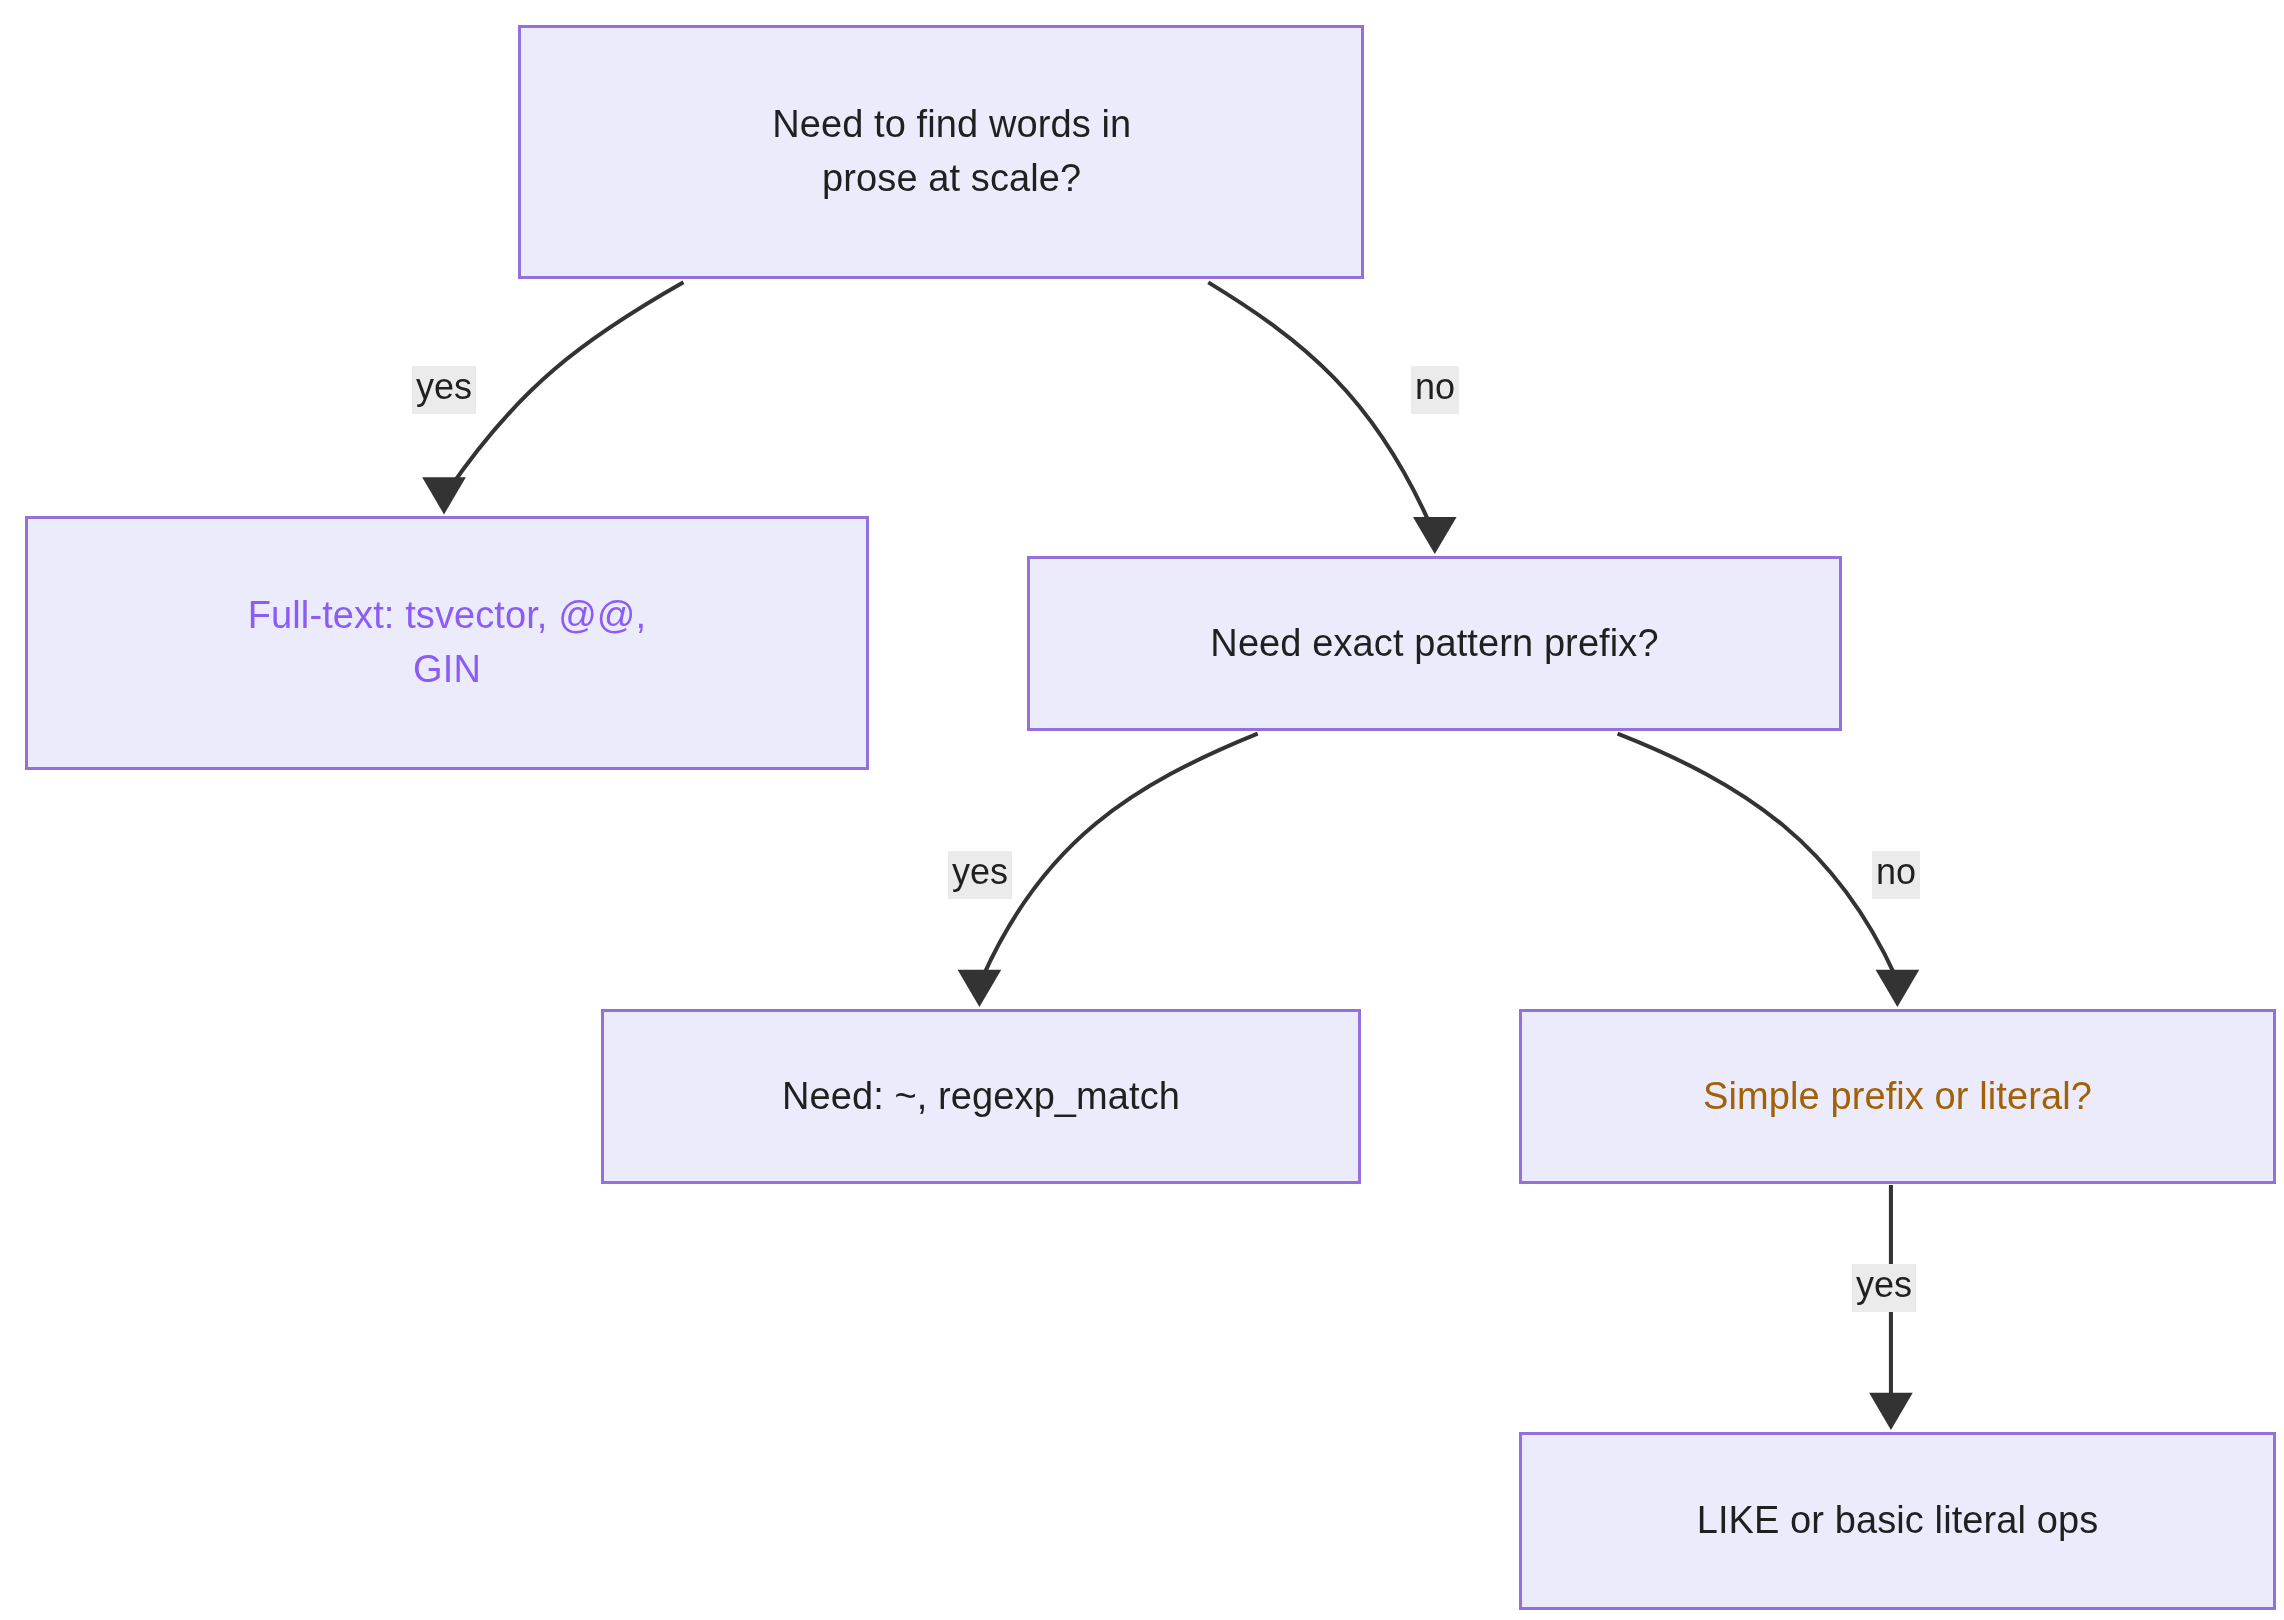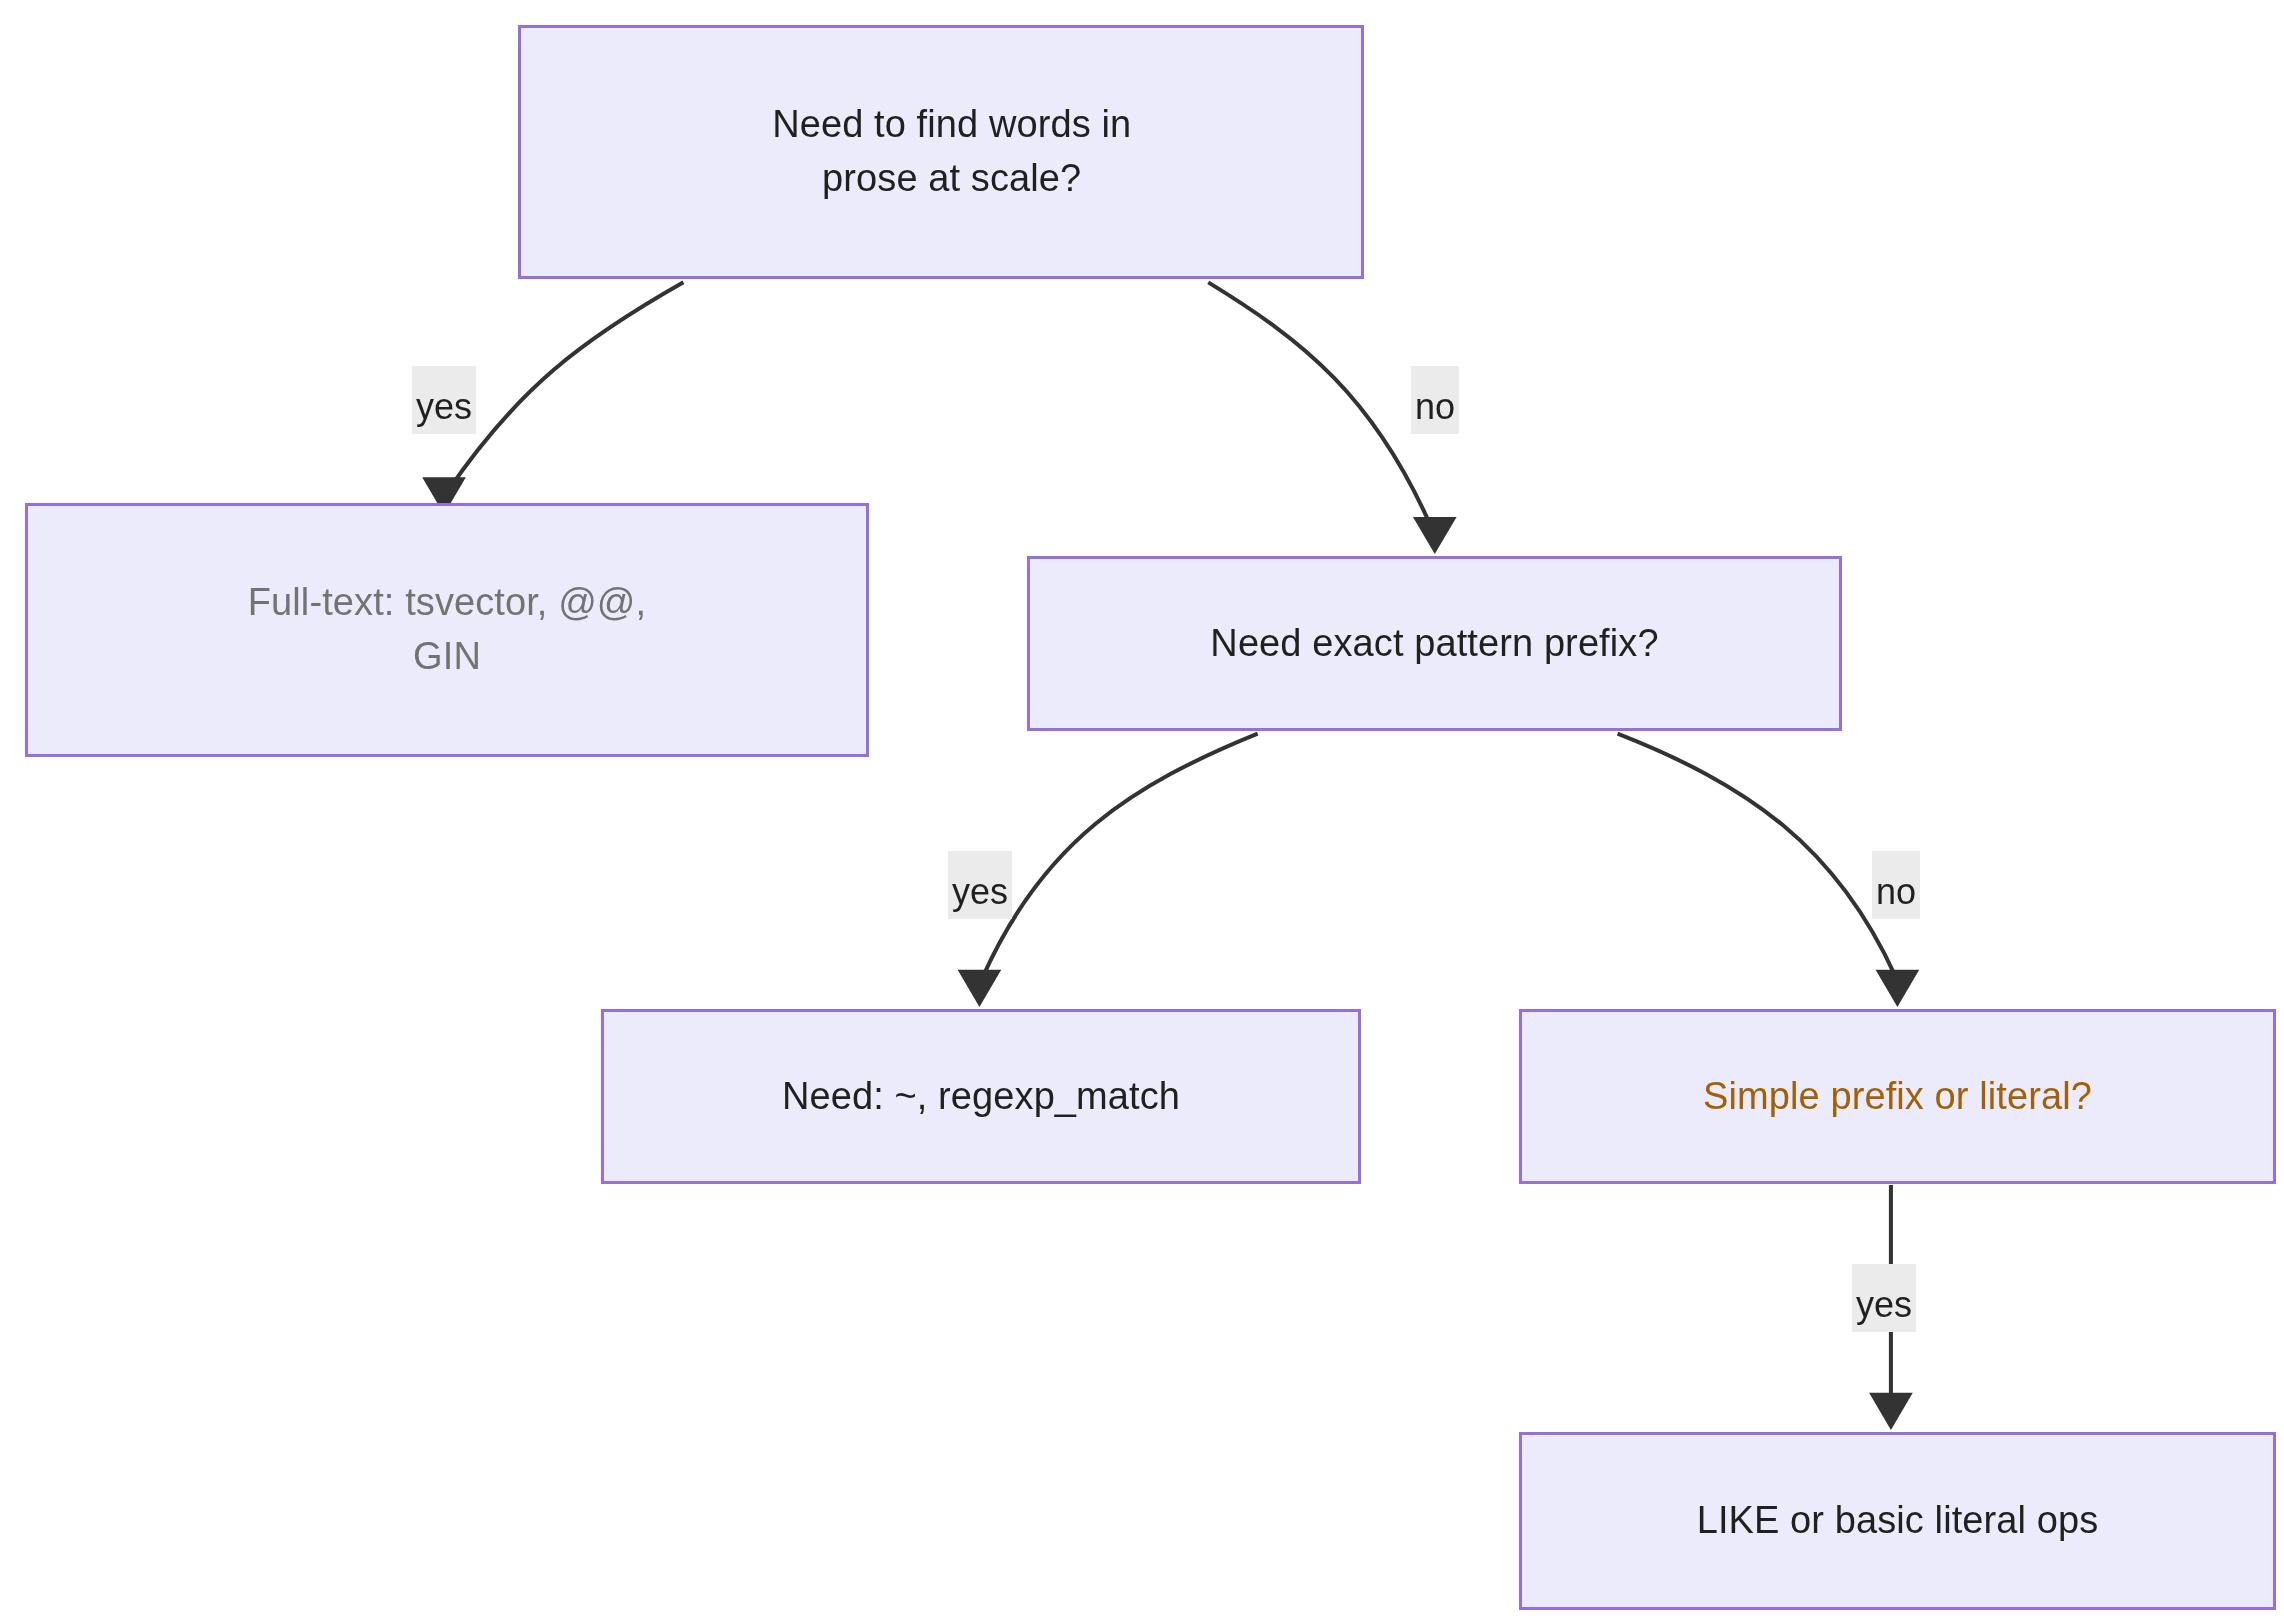--- a/index.html
+++ b/index.html
@@ -42,21 +42,21 @@
     white-space: pre-line;
     padding: 4.9px 14.6px;
   }
   .edge-label {
     position: absolute;
     box-sizing: border-box;
     background: #ebebeb;
     color: #1f2020;
     font-size: 36px;
     line-height: 1.0;
-    padding: 23px 4px 9px 4px;
+    padding: 3px 4px 9px 4px;
     white-space: nowrap;
   }
 </style>
 </head>
 <body>
 
 <div id="canvas" style="background: rgb(255, 255, 255);">
 
   <svg id="edge-layer" viewBox="0 0 2824 2004" xmlns="http://www.w3.org/2000/svg">
     <defs>
@@ -74,21 +74,21 @@
         <path d="M 2000 907 C 2160 970 2270 1045 2344 1208" fill="none" stroke="#333333" stroke-width="5"></path>
         <path d="M 2319 1199 L 2373 1199 L 2346 1245 Z" fill="#333333"></path>
         <path d="M 2338 1465 L 2338 1730" fill="none" stroke="#333333" stroke-width="5"></path>
         <path d="M 2311 1722 L 2365 1722 L 2338 1768 Z" fill="#333333"></path>
       </g>
   </svg>
 
   <div id="node-layer">
       <div class="node" style="left: 518px; top: 25px; width: 846px; height: 254px; background: rgb(236, 235, 252); border-color: rgb(147, 112, 219); color: rgb(31, 32, 32); padding-left: 36px;">Need to find words in
 prose at scale?</div>
-      <div class="node" style="left: 25px; top: 503px; width: 844px; height: 254px; background: rgb(236, 235, 252); border-color: rgb(147, 112, 219); color: #737373;">Full-text: tsvector, @@,
+      <div class="node" style="left: 25px; top: 516px; width: 844px; height: 254px; background: rgb(236, 235, 252); border-color: rgb(147, 112, 219); color: #8b5cf6;">Full-text: tsvector, @@,
 GIN</div>
       <div class="node" style="left: 1027px; top: 556px; width: 815px; height: 175px; background: rgb(236, 235, 252); border-color: rgb(147, 112, 219); color: rgb(31, 32, 32);">Need exact pattern prefix?</div>
       <div class="node" style="left: 601px; top: 1009px; width: 760px; height: 175px; background: rgb(236, 235, 252); border-color: rgb(147, 112, 219); color: rgb(31, 32, 32);">Need: ~, regexp_match</div>
       <div class="node" style="left: 1519px; top: 1009px; width: 757px; height: 175px; background: rgb(236, 235, 252); border-color: rgb(147, 112, 219); color: #a16207;">Simple prefix or literal?</div>
       <div class="node" style="left: 1519px; top: 1432px; width: 757px; height: 178px; background: rgb(236, 235, 252); border-color: rgb(147, 112, 219); color: rgb(31, 32, 32);">LIKE or basic literal ops</div>
     </div>
   <div id="label-layer">
       <div class="edge-label" style="left: 412px; top: 366px; background: rgb(235, 235, 235); color: rgb(31, 32, 32);">yes</div>
       <div class="edge-label" style="left: 1411px; top: 366px; background: rgb(235, 235, 235); color: rgb(31, 32, 32);">no</div>
       <div class="edge-label" style="left: 948px; top: 851px; background: rgb(235, 235, 235); color: rgb(31, 32, 32);">yes</div>

